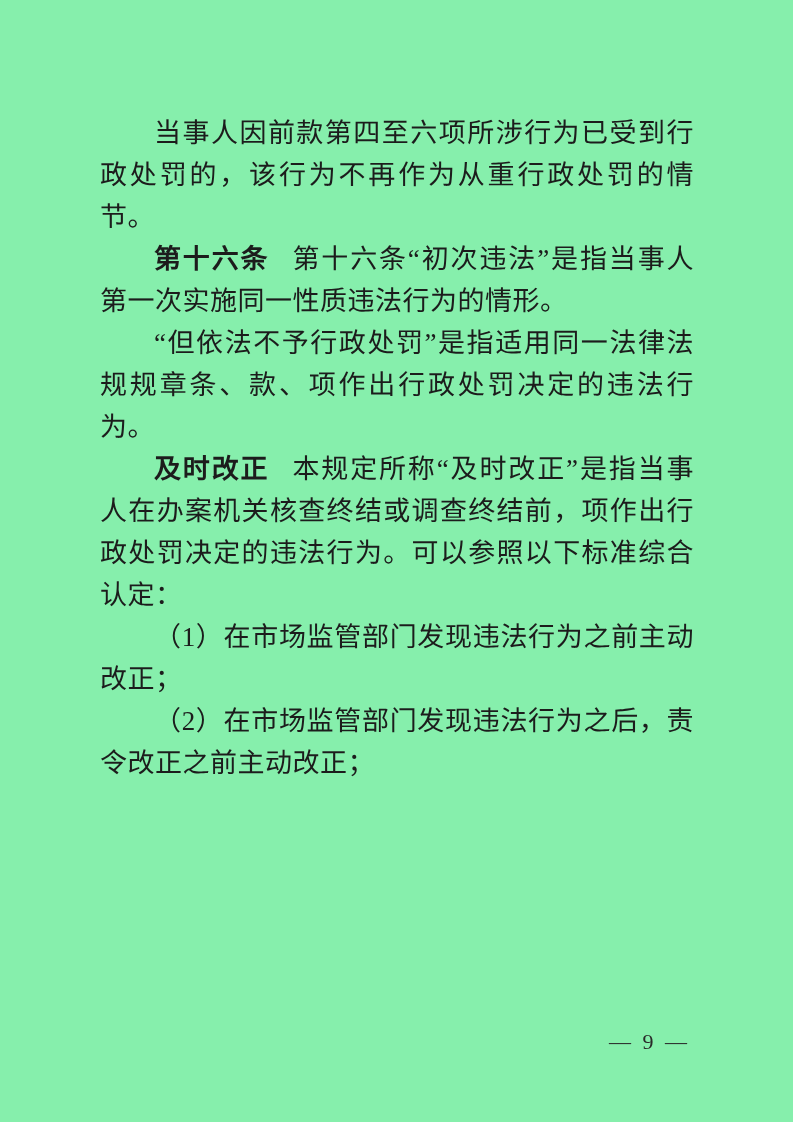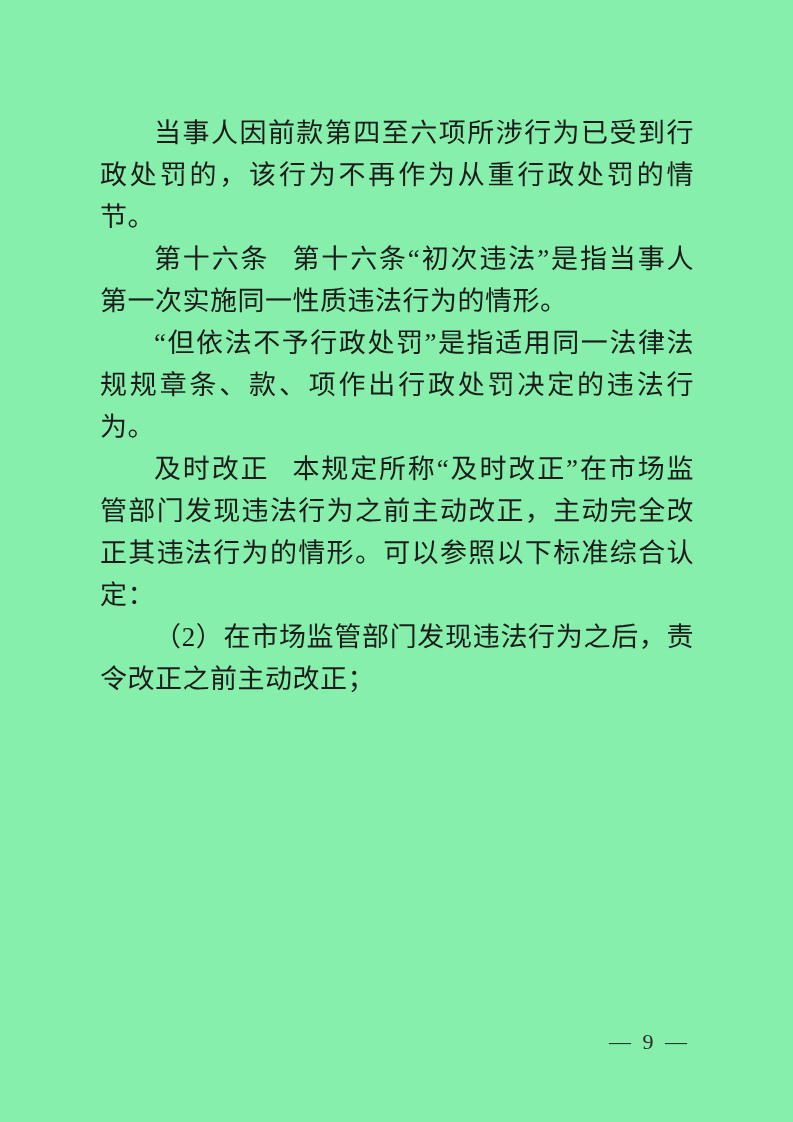--- a/index.html
+++ b/index.html
@@ -25,21 +25,21 @@
     margin: 0;
     font-size: 27px;
     line-height: 42px;
     color: #1c1c1c;
     text-align: justify;
     text-justify: inter-ideograph;
     text-indent: 2em;
     letter-spacing: 0.5px;
   }
   .term {
-    font-weight: 400;
+    font-weight: 700;
     font-family: "Liberation Sans", "DejaVu Sans", sans-serif;
   }
   .term:not(:empty) {
     margin-right: 0.85em;
   }
   .footer-pagenum {
     position: absolute;
     top: 1028px;
     right: 103px;
     font-size: 22px;
@@ -56,21 +56,22 @@
   <div class="content">
 
     <p class="doc-par"><span class="term"></span><span>当事人因前款第四至六项所涉行为已受到行政处罚的，该行为不再作为从重行政处罚的情节。</span></p>
 
     <p class="doc-par"><span class="term">第十六条</span><span>第十六条“初次违法”是指当事人第一次实施同一性质违法行为的情形。</span></p>
 
 
 
     <p class="doc-par"><span class="term"></span><span>“但依法不予行政处罚”是指适用同一法律法规规章条、款、项作出行政处罚决定的违法行为。</span></p>
 
-    <p class="doc-par"><span class="term">及时改正</span><span>本规定所称“及时改正”在市场监管部门发现违法行为之前主动改正，主动完全改正其违法行为的情形。可以参照以下标准综合认定：</span></p>
+    <p class="doc-par"><span class="term">及时改正</span><span>本规定所称“及时改正”是指当事人在办案机关核查终结或调查终结前，项作出行政处罚决定的违法行为。可以参照以下标准综合认定：</span></p>
 
+    <p class="doc-par"><span class="term"></span><span>（1）在市场监管部门发现违法行为之前主动改正；</span></p>
 
     <p class="doc-par"><span class="term"></span><span>（2）在市场监管部门发现违法行为之后，责令改正之前主动改正；</span></p>
 
   </div>
 
   <div class="footer-pagenum">— 9 —</div>
 </div>
 
 </body></html>

